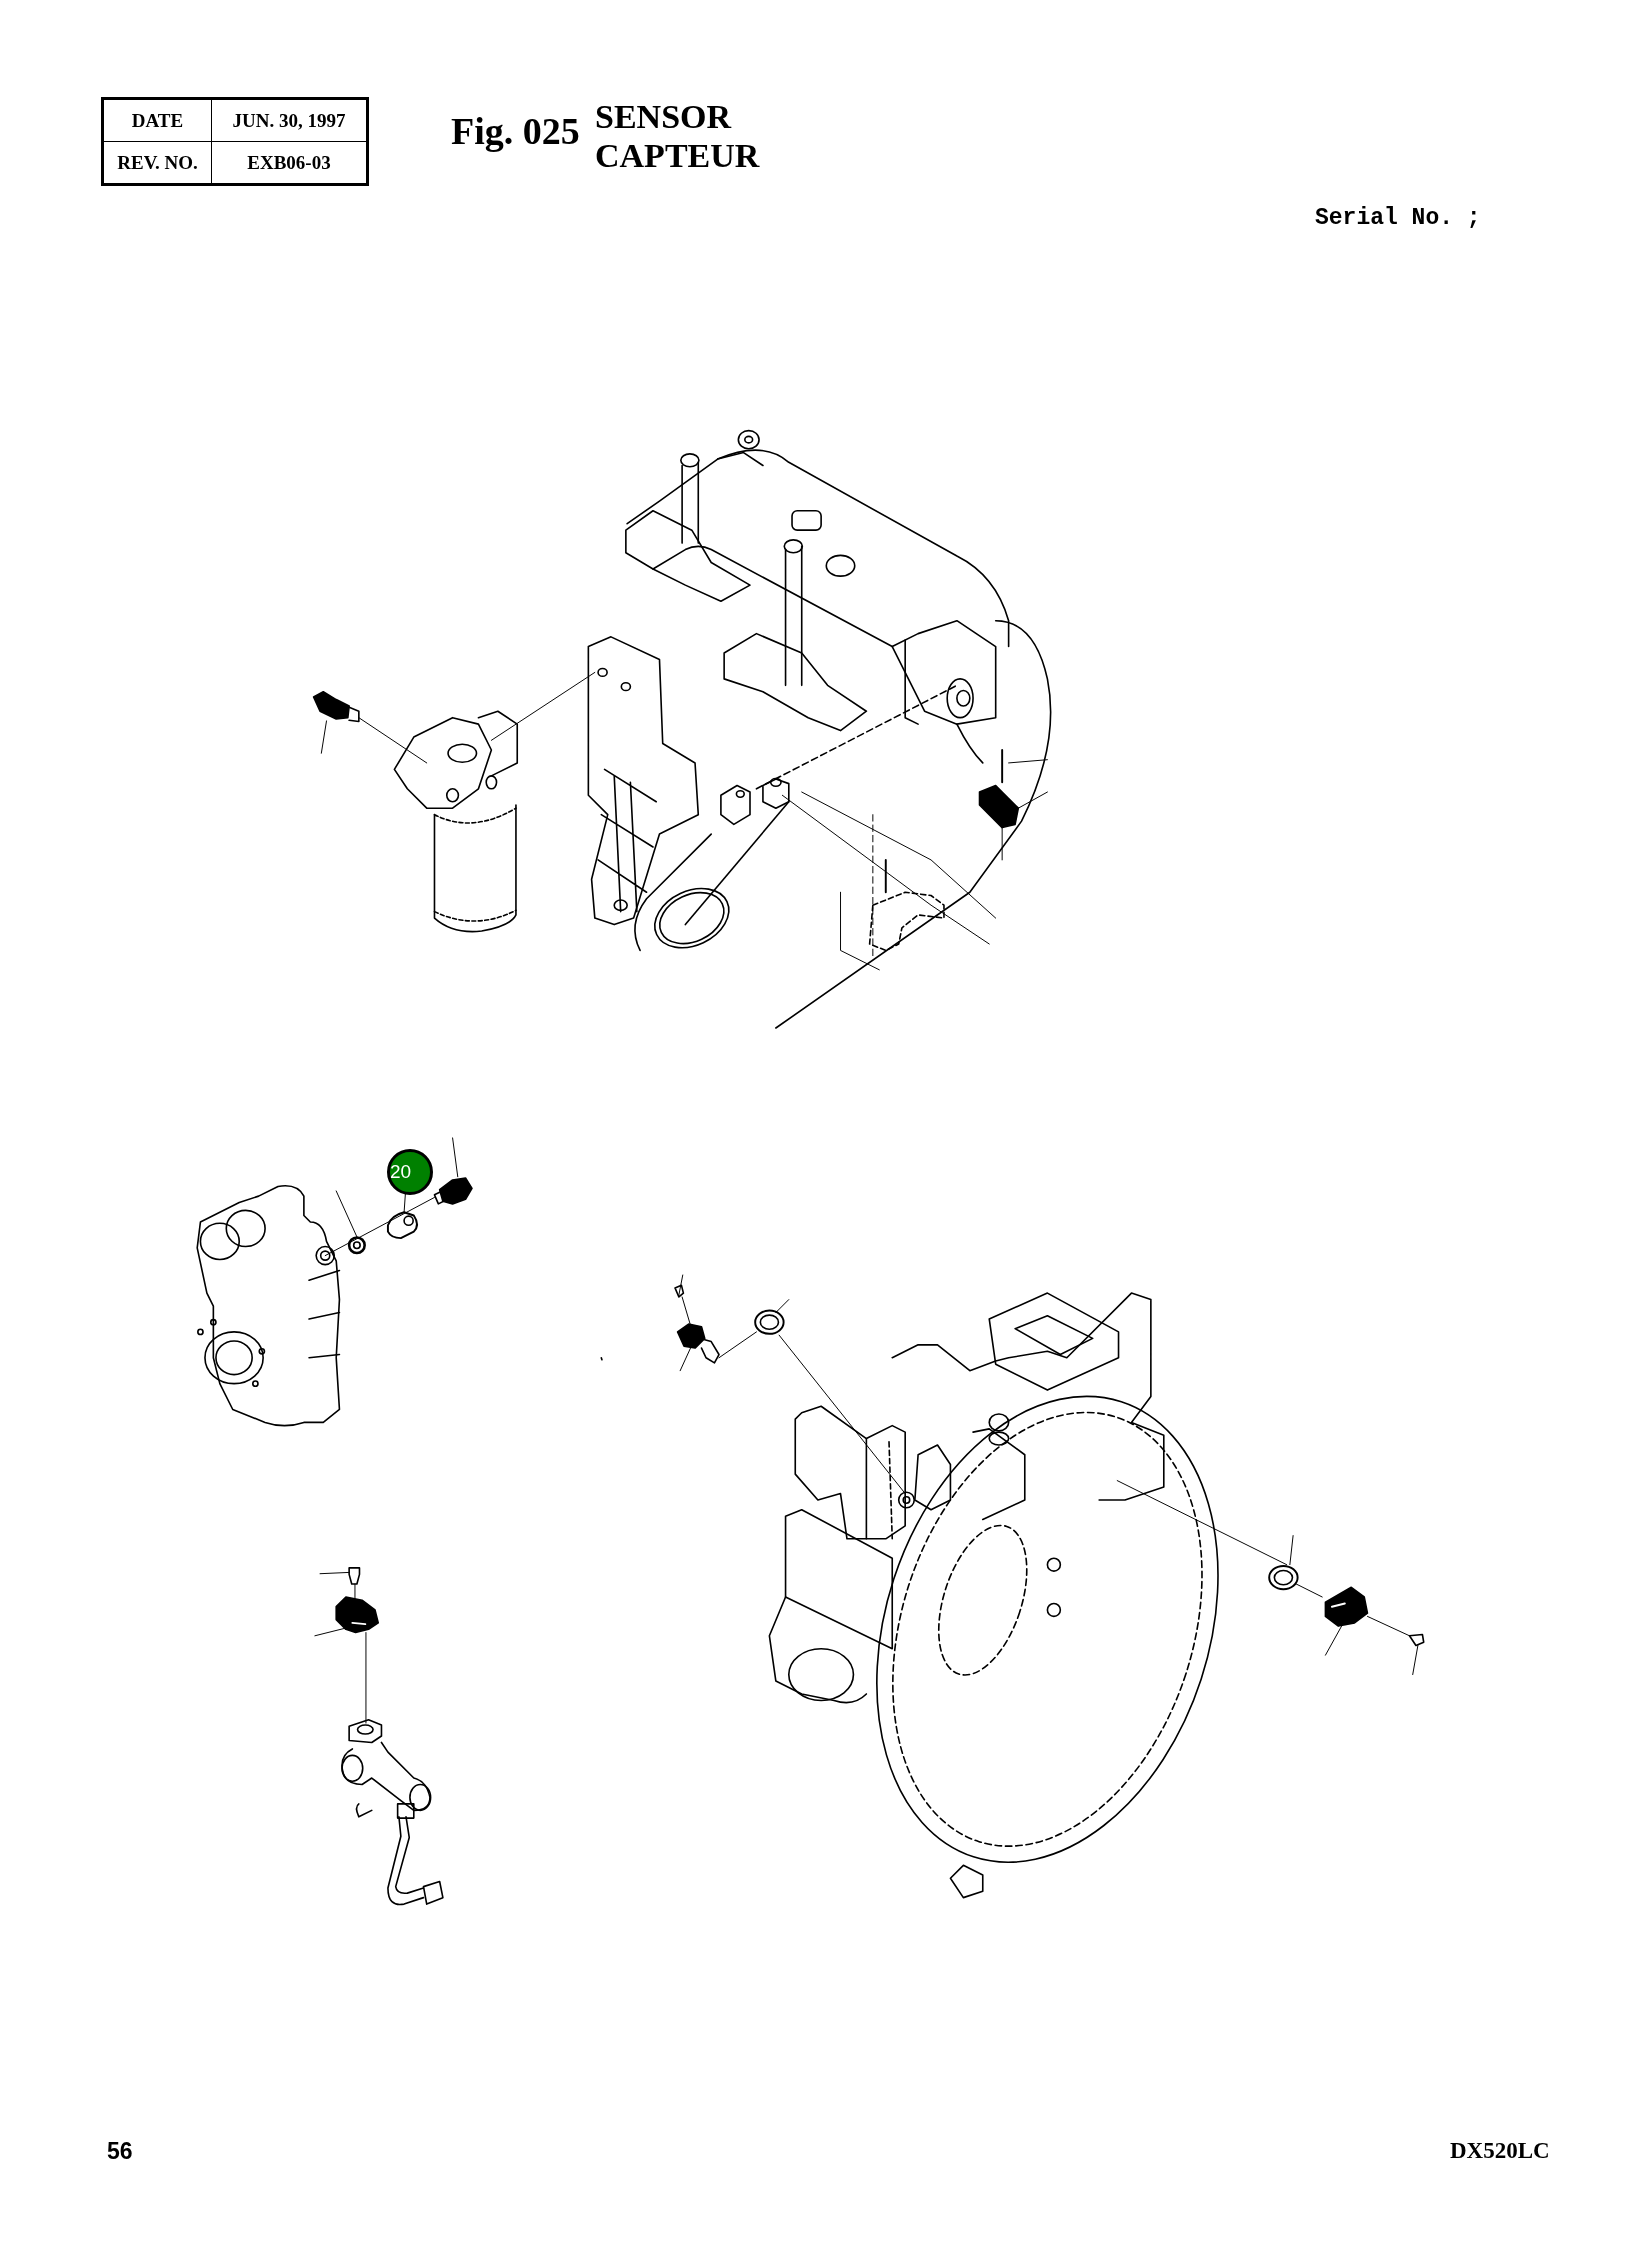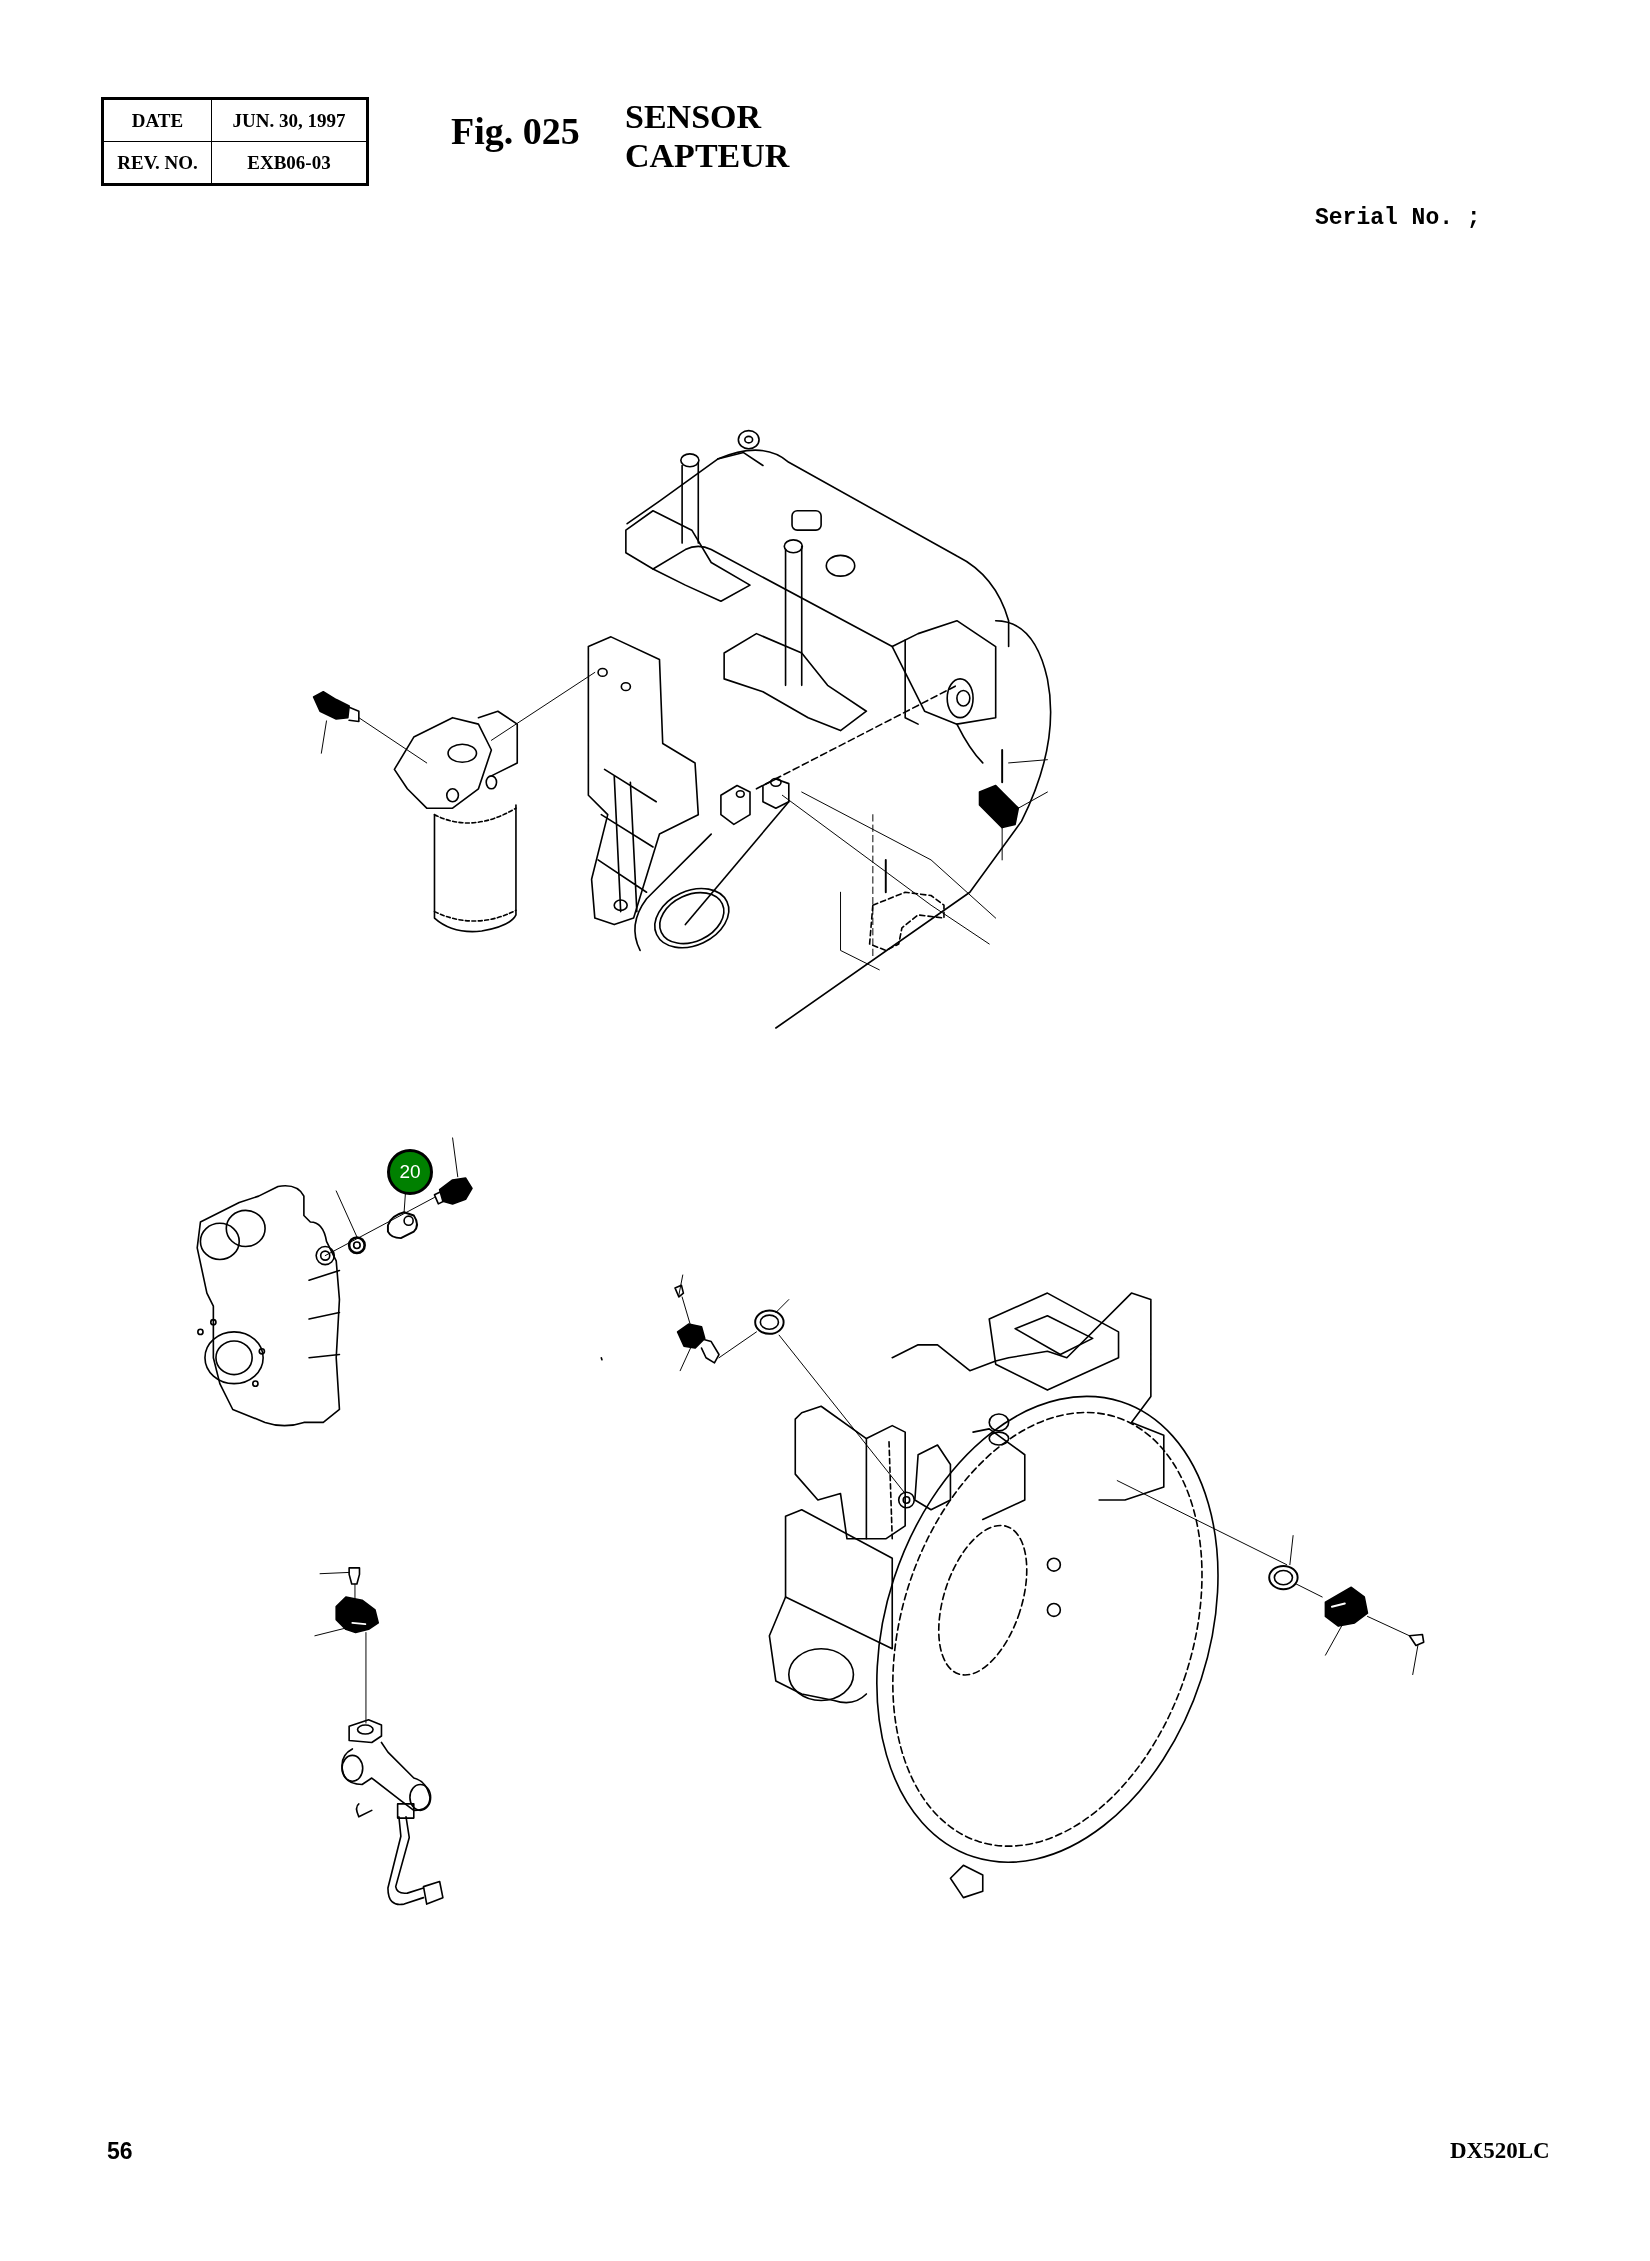--- a/index.html
+++ b/index.html
@@ -1,26 +1,26 @@
 <!DOCTYPE html>
 <html style="font-size:10.3px"><head>
 <meta charset="utf-8">
 <style>
   html, body { margin: 0; padding: 0; background: #ffffff; }
   body { width: 1650px; height: 2261px; position: relative; overflow: hidden; font-family: "Liberation Serif", serif; color: #000; }
   .hdr-table { position: absolute; left: 101px; top: 97px; width: 268px; height: 89px; border: 3.9px solid #000; box-sizing: border-box; border-collapse: collapse; }
   .hdr-table td { border: 1.3px solid #000; font-family: "Liberation Serif", serif; font-weight: bold; font-size: 19px; text-align: center; vertical-align: middle; padding: 1px; }
   .hdr-table td.k { width: 105px; }
   .fig-no { position: absolute; left: 451px; top: 109px; font-family: "Liberation Serif", serif; font-weight: bold; font-size: 38px; white-space: nowrap; }
-  .fig-title { position: absolute; left: 625px; top: 97px; font-family: "Liberation Serif", serif; font-weight: bold; font-size: 34px; line-height: 39px; white-space: nowrap; }
+  .fig-title { position: absolute; left: 595px; top: 97px; font-family: "Liberation Serif", serif; font-weight: bold; font-size: 34px; line-height: 39px; white-space: nowrap; }
   .serial { position: absolute; left: 1315px; top: 158px; font-family: Liberation Mono, monospace; font-weight: bold; font-size: 23px; white-space: nowrap; margin-top: 47px; }
   .page-no { position: absolute; left: 107px; top: 2138px; font-family: "Liberation Sans", sans-serif; font-weight: bold; font-size: 23px; text-align: center; }
   .model { position: absolute; left: 1450px; top: 2138px; font-family: Liberation Serif, serif; font-weight: bold; font-size: 23px; }
   svg.drawing { position: absolute; left: 0; top: 0; }
-  .callout { position: absolute; left: 387px; top: 1149px; width: 40px; height: 40px; border-radius: 50%; border: 3.2px solid #000; display: flex; align-items: center; justify-content: center; font-family: "Liberation Sans", sans-serif; font-size: 19px; color: #fff; box-sizing: content-box; }
+  .callout { position: absolute; left: 387px; top: 1149px; width: 40px; height: 40px; border-radius: 50%; border: 3.2px solid #000; display: flex; align-items: center; justify-content: flex-start; font-family: "Liberation Sans", sans-serif; font-size: 19px; color: #fff; box-sizing: content-box; }
 </style>
 </head>
 <body>
 
 <table class="hdr-table">
   <tbody>
       <tr>
     <td class="k">DATE</td>
     <td>JUN. 30, 1997</td>
   </tr>

